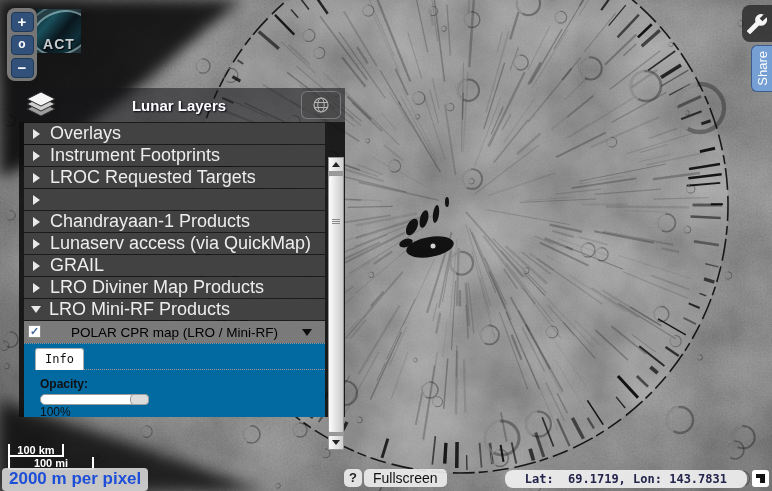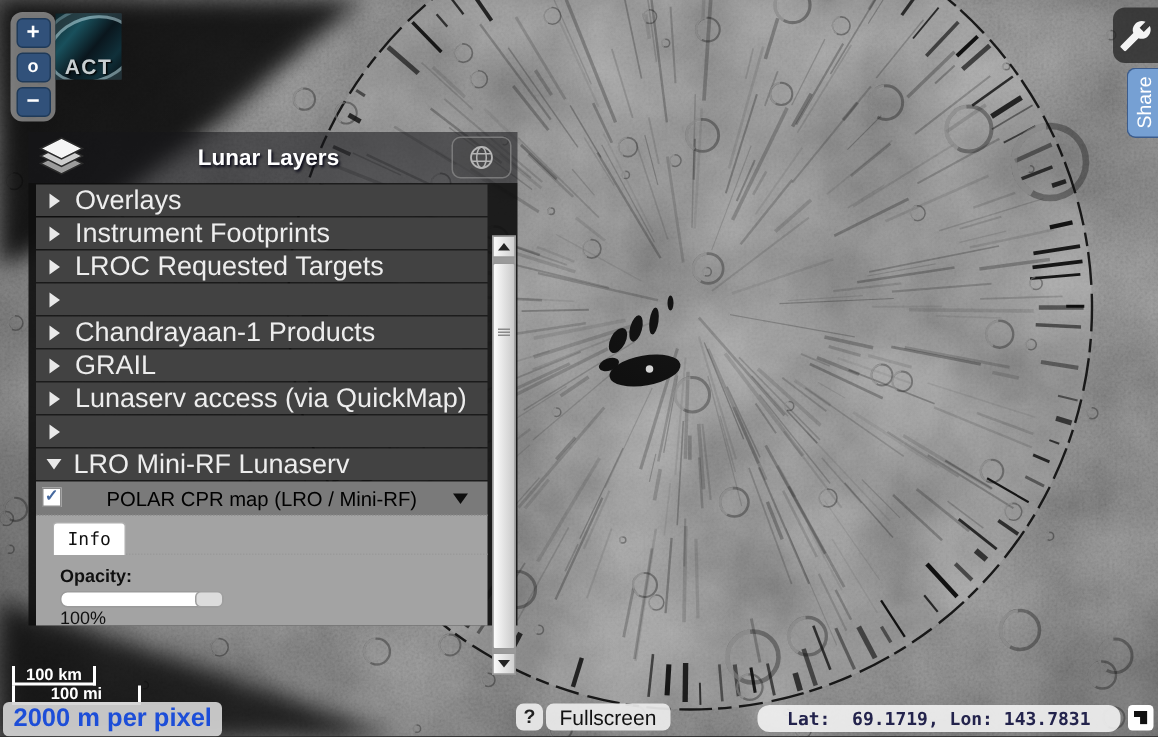--- a/index.html
+++ b/index.html
@@ -49,21 +49,21 @@
              margin:0 10px 0 9px;}
   .tri.down{border-left:5px solid transparent;border-right:5px solid transparent;border-top:7px solid #e9e9e9;
             margin:0 8px 0 7px;}
   .tri.down.dark{border-top-color:#0d0d0d;margin:0;}
   .sub-row{position:relative;height:22px;margin:0 20px 0 5px;background:#7a7a7a;color:#000;
            display:flex;align-items:center;justify-content:center;font-size:13.5px;cursor:pointer;}
   .checkbox{position:absolute;left:4px;top:4px;width:13px;height:13px;background:#fff;border:1px solid #8a8a8a;
             box-sizing:border-box;font:bold 11px/11px "Liberation Sans",sans-serif;color:#46699f;text-align:center;cursor:pointer;}
   .sub-caret{position:absolute;right:13px;top:8px;}
 
-  .info-panel{position:relative;margin:0 20px 0 5px;height:74px;background:#a3a3a3;
+  .info-panel{position:relative;margin:0 20px 0 5px;height:74px;background:#0369a1;
               border-top:1px dotted #8f8f8f;box-sizing:border-box;}
   .info-tab{position:absolute;left:11px;top:4px;background:#fff;border:1px solid #adadad;border-bottom:none;
             border-radius:3px 3px 0 0;padding:3px 9px 4px;font:12px "DejaVu Sans Mono",monospace;color:#111;cursor:pointer;}
   .tab-strip-line{position:absolute;left:53px;right:0;top:25px;border-top:1px dotted #9a9a9a;}
   .opacity-label{position:absolute;left:16px;top:33px;font:bold 12px "Liberation Sans",sans-serif;color:#101010;}
   .opacity-slider{position:absolute;left:16px;top:50px;width:107px;height:9px;background:#fff;
                   border:1px solid #9a9a9a;border-radius:5px;cursor:pointer;}
   .opacity-handle{position:absolute;right:-1px;top:-1px;width:17px;height:9px;background:#dcdcdc;
                   border:1px solid #9f9f9f;border-radius:4px;cursor:grab;}
   .opacity-pct{position:absolute;left:16px;top:61px;font:12px "Liberation Sans",sans-serif;color:#101010;}
@@ -733,32 +733,33 @@
           </div>
           <div class="layer-row">
             <span class="tri right"></span>
           </div>
           <div class="layer-row">
             <span class="tri right"></span>
             <span>Chandrayaan-1 Products</span>
           </div>
           <div class="layer-row">
             <span class="tri right"></span>
-            <span>GRAIL</span>
+            <span>Lunaserv access (via QuickMap)</span>
           </div>
           <div class="layer-row">
             <span class="tri right"></span>
-            <span>Lunaserv access (via QuickMap)</span>
+            <span>GRAIL</span>
           </div>
           <div class="layer-row">
             <span class="tri right"></span>
+            <span>LRO Diviner Map Products</span>
           </div>
           <div class="layer-row">
             <span class="tri down"></span>
-            <span>LRO Mini-RF Lunaserv</span>
+            <span>LRO Mini-RF Products</span>
           </div>
         </div>
 
       <div class="sub-row">
         <div class="checkbox">✓</div>
         <span>POLAR CPR map (LRO / Mini-RF)</span>
         <span class="tri down dark sub-caret"></span>
       </div>
 
       <div class="info-panel">

